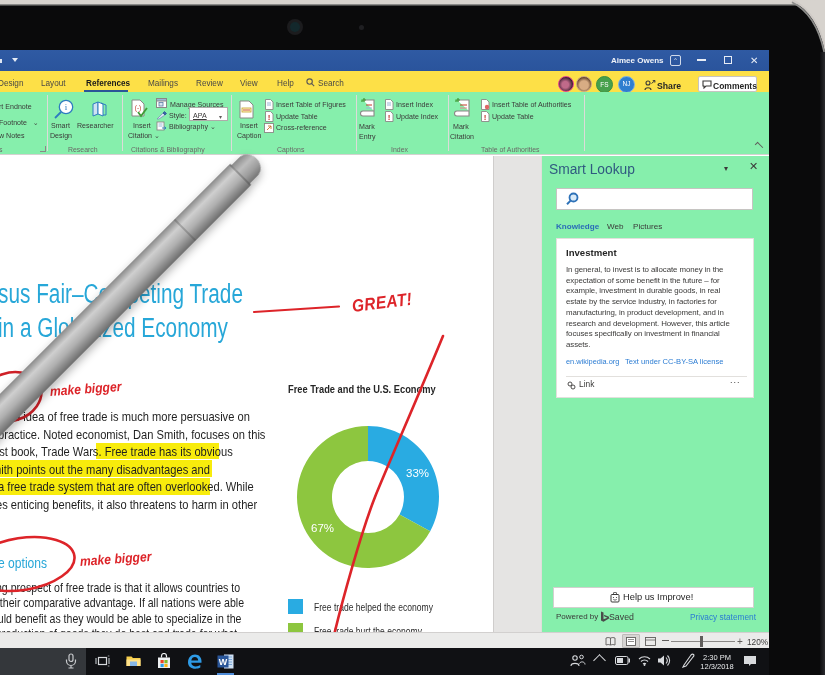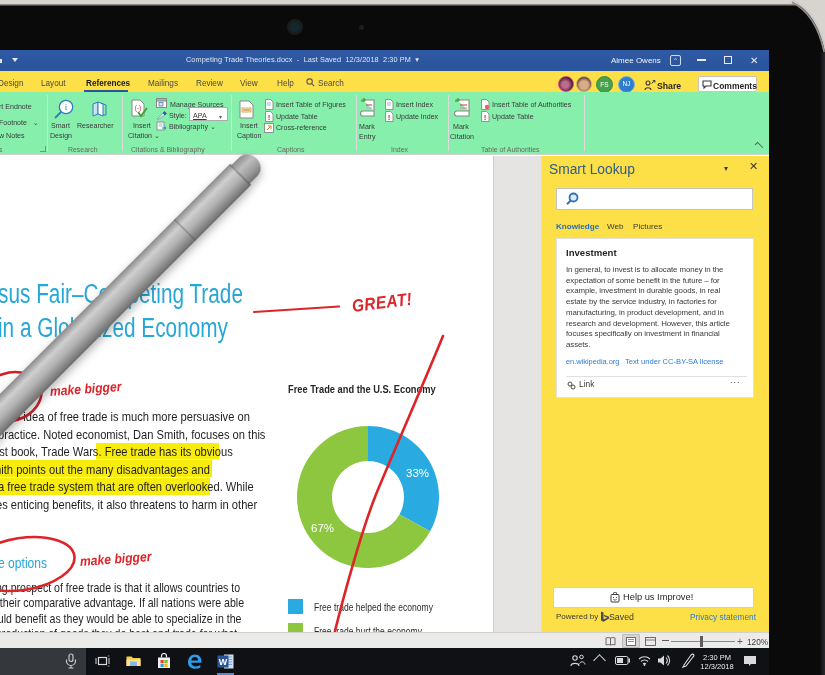--- a/index.html
+++ b/index.html
@@ -15,21 +15,21 @@
   .tabrow{left:0;top:21px;width:769px;height:21px;background:#fde047;}
   .tab{top:7px;font-size:8.8px;color:#4a4946;transform:scaleX(0.93);transform-origin:left;}
   
   .ribbon{left:0;top:42px;width:769px;height:63px;background:#86efac;border-bottom:1px solid #d4d2d0;}
   .rsep{width:1px;top:3px;height:56px;background:#dddbd9;}
   .rlabel{top:94px;font-size:7.3px;color:#6a6866;transform:scaleX(0.95);transform-origin:left;}
   .rtxt{font-size:7.3px;color:#3b3a39;white-space:nowrap;transform:scaleX(0.97);transform-origin:left;}
   
   .docarea{left:0;top:106px;width:769px;height:476px;background:#fff;overflow:hidden;}
   .canvasgap{left:493px;top:0;width:48px;height:476px;background:#e5e4e3;border-left:1px solid #cfcdcc;}
-  .pane{left:541px;top:0;width:228px;height:476px;background:#fde047;border-left:1px solid #e0deda;}
+  .pane{left:541px;top:0;width:228px;height:476px;background:#86efac;border-left:1px solid #e0deda;}
   
   .statusbar{left:0;top:582px;width:769px;height:16px;background:#ebebea;border-top:1px solid #d2d0cf;}
   
   .taskbar{left:0;top:598px;width:769px;height:27px;background:#101114;}
   .dtxt{font-size:13.5px;color:#1f1f1f;white-space:nowrap;transform:scaleX(0.825);transform-origin:left;}
 </style>
 </head>
 <body>
 <div id="stage">
   <div class="tablet"></div>
@@ -40,22 +40,21 @@
     </svg>
   <div style="left:820px;top:52px;width:5px;height:623px;background:linear-gradient(90deg,#0d0d0f,#2a2a2e);"></div>
 
   <div style="left:287px;top:19px;width:16px;height:16px;border-radius:50%;background:#1c1c1e;"></div>
   <div style="left:290px;top:22px;width:10px;height:10px;border-radius:50%;background:#13282c;"></div>
   <div style="left:359px;top:25px;width:5px;height:5px;border-radius:50%;background:#1f1f22;"></div>
 
   <div class="screen">
 
     <div class="titlebar">
-      <div class="doc">Competing Trade Theories.docx&nbsp; -&nbsp; Last Saved&nbsp; 12/3/2018&nbsp; 2:30 PM&nbsp; ▾</div>
-      <div style="left:611px;top:6px;font-size:8px;color:#f0f3f8;">Aimee Owens</div>
+      <div style="left:611px;top:6px;font-size:8px;color:#f0f3f8;font-weight:bold;">Aimee Owens</div>
       <div style="left:670px;top:5px;width:11px;height:11px;border:1px solid #cfd9ea;border-radius:2px;"></div>
       <div style="left:670px;top:6.5px;width:11px;text-align:center;color:#cfd9ea;font-size:6.5px;">⌃</div>
       <div style="left:697px;top:9px;width:9px;height:1.6px;background:#e7ecf5;"></div>
       <div style="left:724px;top:6px;width:8px;height:8px;border:1.2px solid #e7ecf5;"></div>
       <div style="left:750px;top:5px;font-size:10px;color:#e7ecf5;">✕</div>
       <div style="left:0;top:9px;width:2px;height:4px;background:#dfe6f2;"></div>
       <div style="left:12px;top:8px;width:0;height:0;border-left:3px solid transparent;border-right:3px solid transparent;border-top:4px solid #e4ebf6;"></div>
     </div>
 
     <div class="tabrow">

